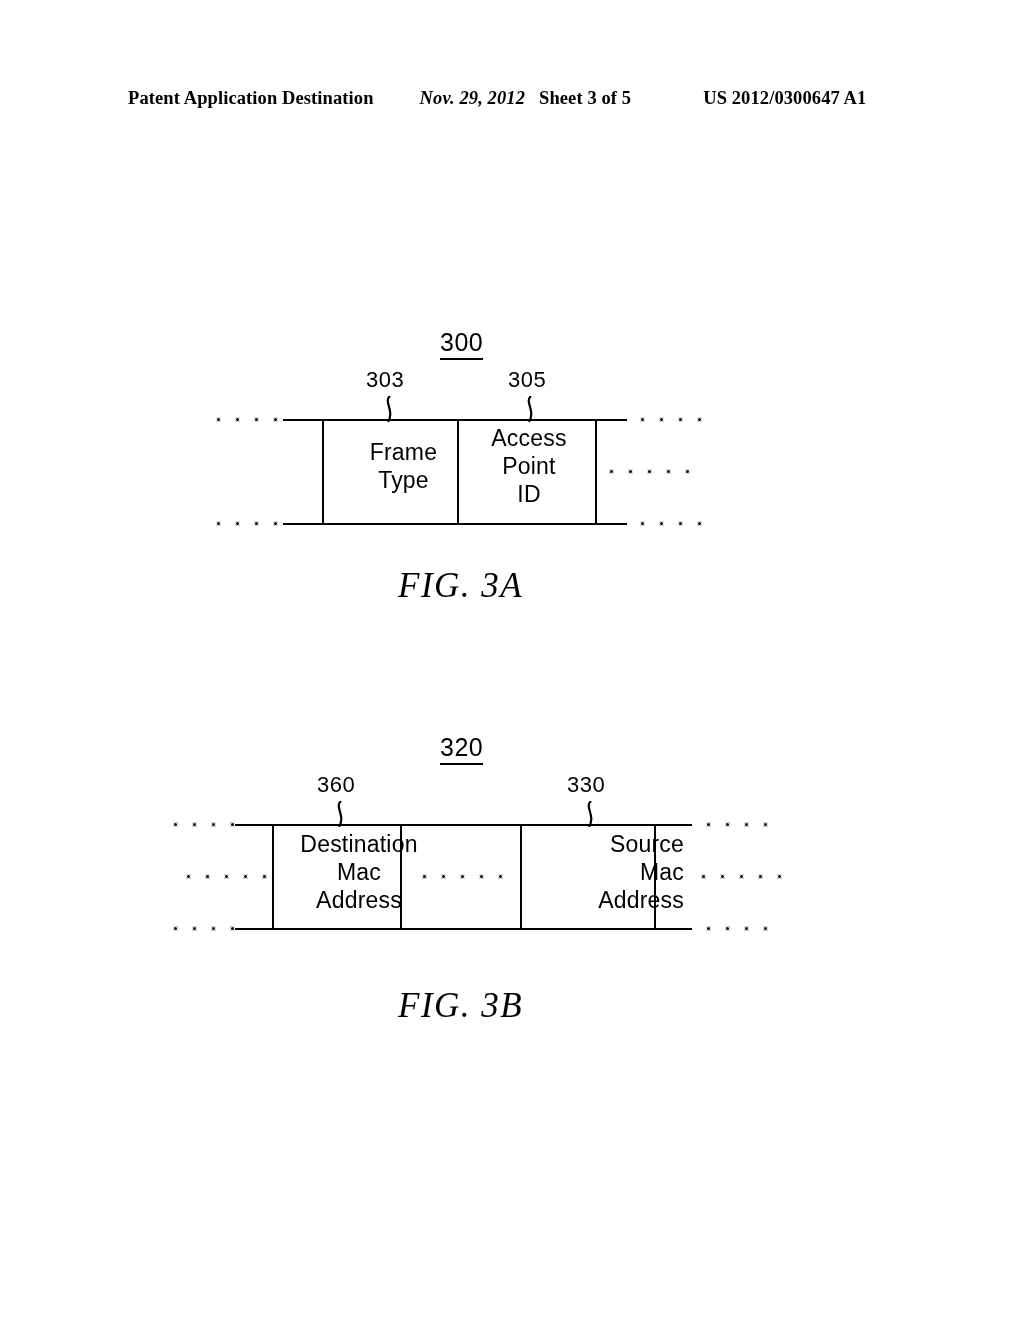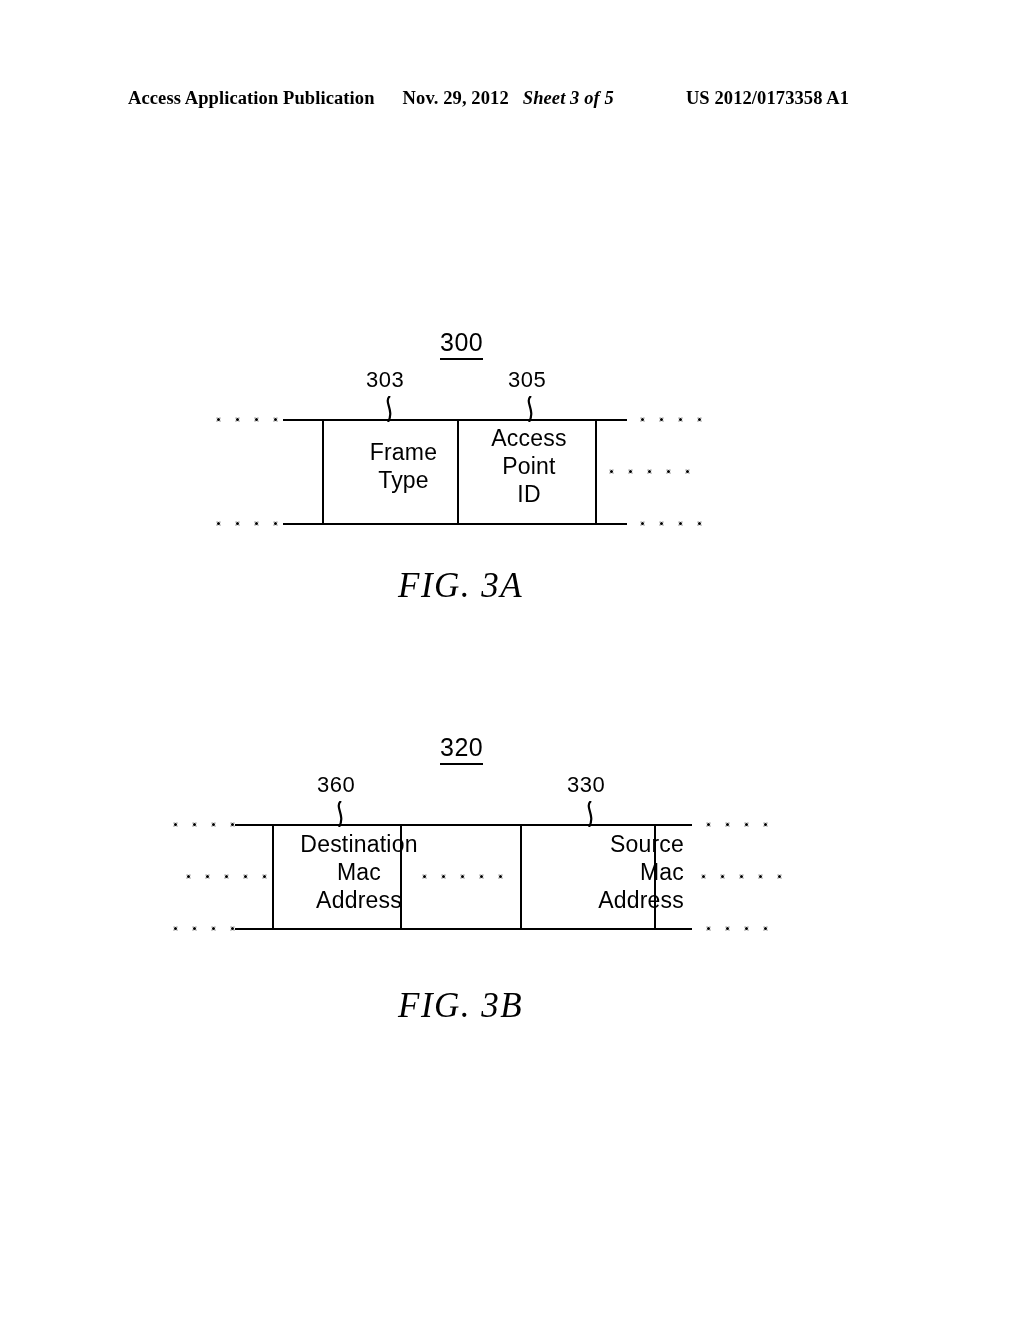--- a/index.html
+++ b/index.html
@@ -26,22 +26,22 @@
     height: 26px;
     display: flex;
     align-items: baseline;
     font-family: "Liberation Serif", serif;
     font-weight: bold;
     font-size: 18.5px;
     letter-spacing: 0.1px;
     white-space: nowrap;
   }
   .hdr-title { flex: 0 0 auto; }
-  .hdr-date  { flex: 0 0 auto; margin-left: 28px; }
-  .hdr-sheet { flex: 0 0 auto; margin-left: 14px; font-style: italic; }
+  .hdr-date  { flex: 0 0 auto; margin-left: 46px; font-style: italic; }
+  .hdr-sheet { flex: 0 0 auto; margin-left: 14px; }
   .hdr-num   { flex: 0 0 auto; margin-left: 72px; }
 
   
   .figure { position: absolute; }
 
   #figure-3a { left: 0; top: 316px; width: 1024px; height: 270px; }
   #figure-3b { left: 0; top: 720px; width: 1024px; height: 300px; }
 
   
   .ref-main {
@@ -112,24 +112,24 @@
     font-size: 35px;
     letter-spacing: 1.5px;
     white-space: nowrap;
     margin-top: 28px;
   }
 </style>
 </head>
 <body>
 
 <div class="pub-header">
-  <span class="hdr-title">Access Application Publication</span>
+  <span class="hdr-title">Patent Application Destination</span>
   <span class="hdr-date">Nov. 29, 2012</span>
   <span class="hdr-sheet">Sheet 3 of 5</span>
-  <span class="hdr-num">US 2012/0173358 A1</span>
+  <span class="hdr-num">US 2012/0300647 A1</span>
 </div>
 
 <div class="figure" id="figure-3a">
 
   <div class="ref-main" style="left:440px; top:14px;">300</div>
 
   <div class="ref-lead" style="left:366px; top:53px;">303</div>
   <svg class="leader" style="left:378px; top:80px;" width="22" height="26" viewBox="0 0 22 26">
     <path d="M12 0 C5 6, 17 14, 10 26" fill="none" stroke="#000" stroke-width="2.2"></path>
   </svg>

